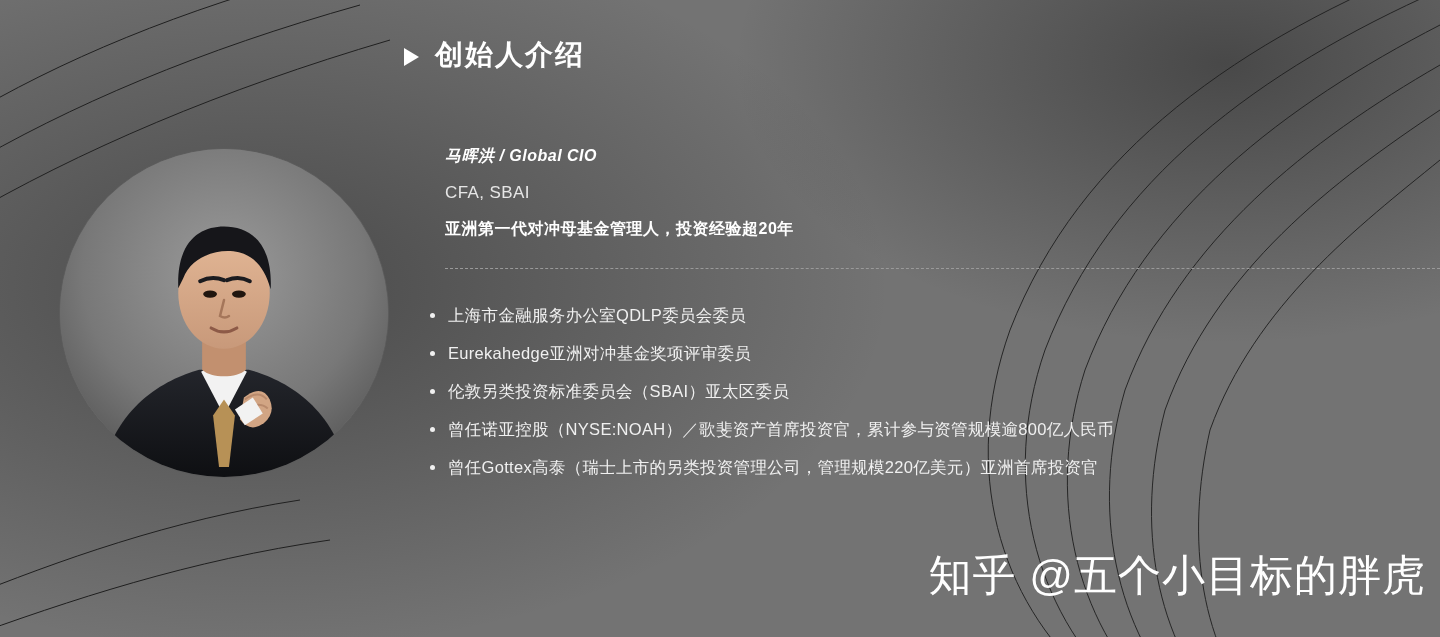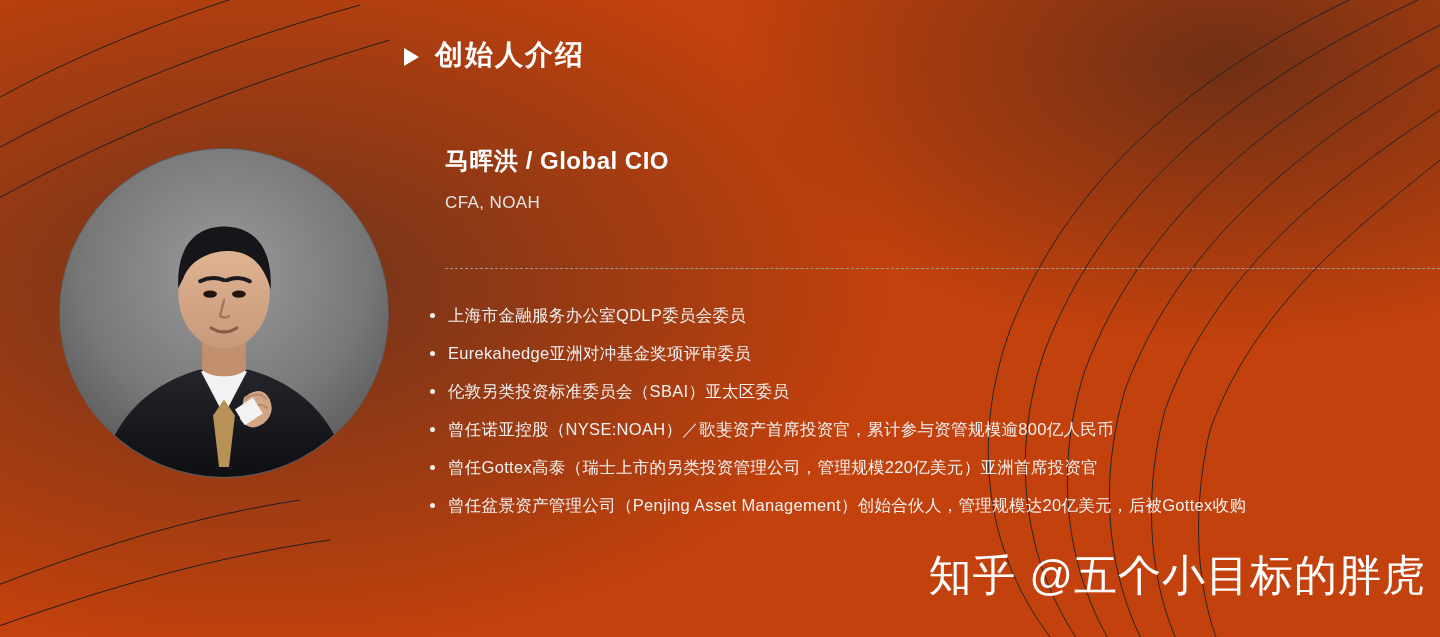--- a/index.html
+++ b/index.html
@@ -8,21 +8,21 @@
     height: 637px;
     overflow: hidden;
     background: #000;
     font-family: "Liberation Sans", sans-serif;
   }
 
   #slide {
     position: relative;
     width: 1440px;
     height: 637px;
-    background: #c2410c;
+    background: #737373;
     overflow: hidden;
   }
 
   
   .bg-lines {
     position: absolute;
     inset: 0;
     pointer-events: none;
   }
 
@@ -75,24 +75,25 @@
 
   
   .person {
     position: absolute;
     left: 445px;
     top: 146px;
     width: 975px;
   }
   .person .name {
     color: #ffffff;
-    font-size: 24px;
+    font-size: 16px;
     font-weight: bold;
     letter-spacing: 0.5px;
     line-height: 1.25;
+    font-style: italic;
   }
   .person .creds {
     color: #e6e6e6;
     font-size: 17px;
     margin-top: 17px;
     letter-spacing: 0.4px;
   }
   .person .tagline {
     color: #ffffff;
     font-size: 16px;
@@ -221,29 +222,29 @@
       <path d="M185,250 q18,-14 26,2 q6,14 -6,24 q-14,10 -24,-4 Z" fill="#d2a584"></path>
       <path d="M186,252 q14,-10 22,0" stroke="#b98a6c" stroke-width="2" fill="none"></path>
       <path d="M186,262 q14,-9 23,-1" stroke="#b98a6c" stroke-width="2" fill="none"></path>
 
       <path d="M176,262 l18,-12 l10,16 l-18,12 Z" fill="#f2f2f2"></path>
     </svg>
   </div>
 
   <div class="person">
     <div class="name">马晖洪 / Global CIO</div>
-    <div class="creds">CFA, NOAH</div>
+    <div class="creds">CFA, SBAI</div>
+    <div class="tagline">亚洲第一代对冲母基金管理人，投资经验超20年</div>
   </div>
 
   <div class="divider"></div>
 
   <ul class="bullets">
     <li>上海市金融服务办公室QDLP委员会委员</li>
     <li>Eurekahedge亚洲对冲基金奖项评审委员</li>
     <li>伦敦另类投资标准委员会（SBAI）亚太区委员</li>
     <li>曾任诺亚控股（NYSE:NOAH）／歌斐资产首席投资官，累计参与资管规模逾800亿人民币</li>
     <li>曾任Gottex高泰（瑞士上市的另类投资管理公司，管理规模220亿美元）亚洲首席投资官</li>
-    <li>曾任盆景资产管理公司（Penjing Asset Management）创始合伙人，管理规模达20亿美元，后被Gottex收购</li>
   </ul>
 
   <div class="watermark">知乎 @五个小目标的胖虎</div>
 
 </div>
 
 </body></html>

